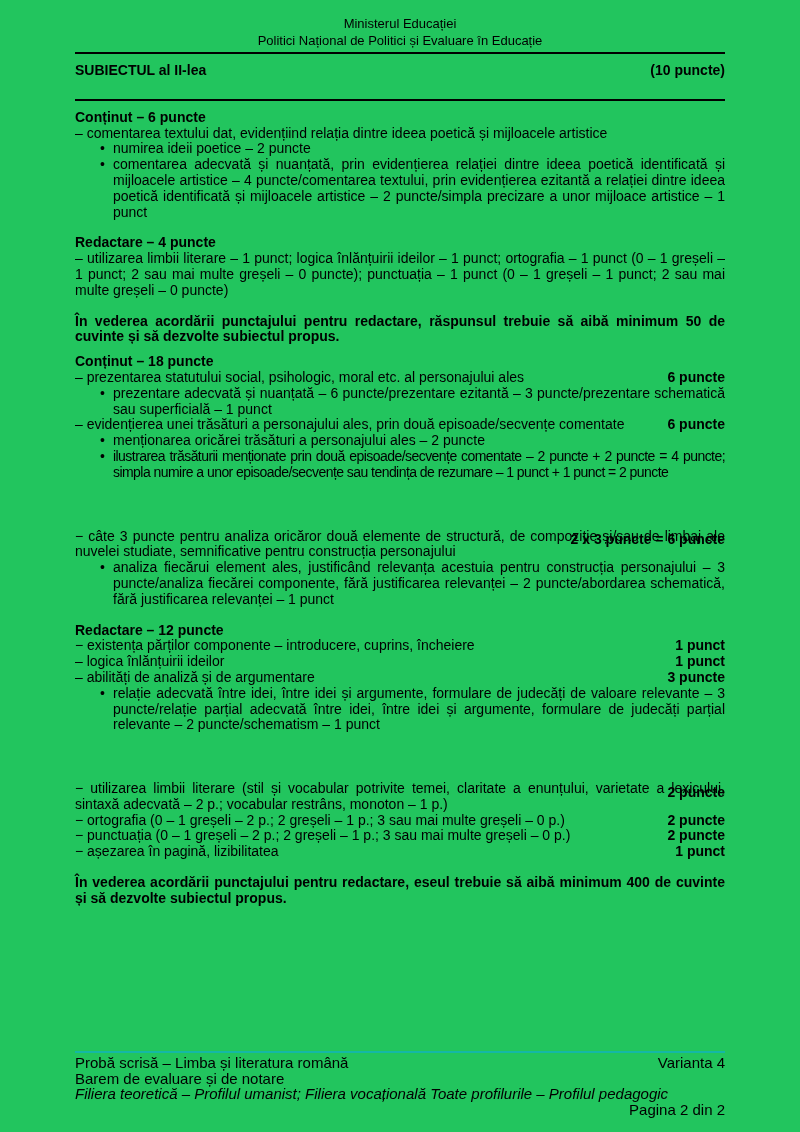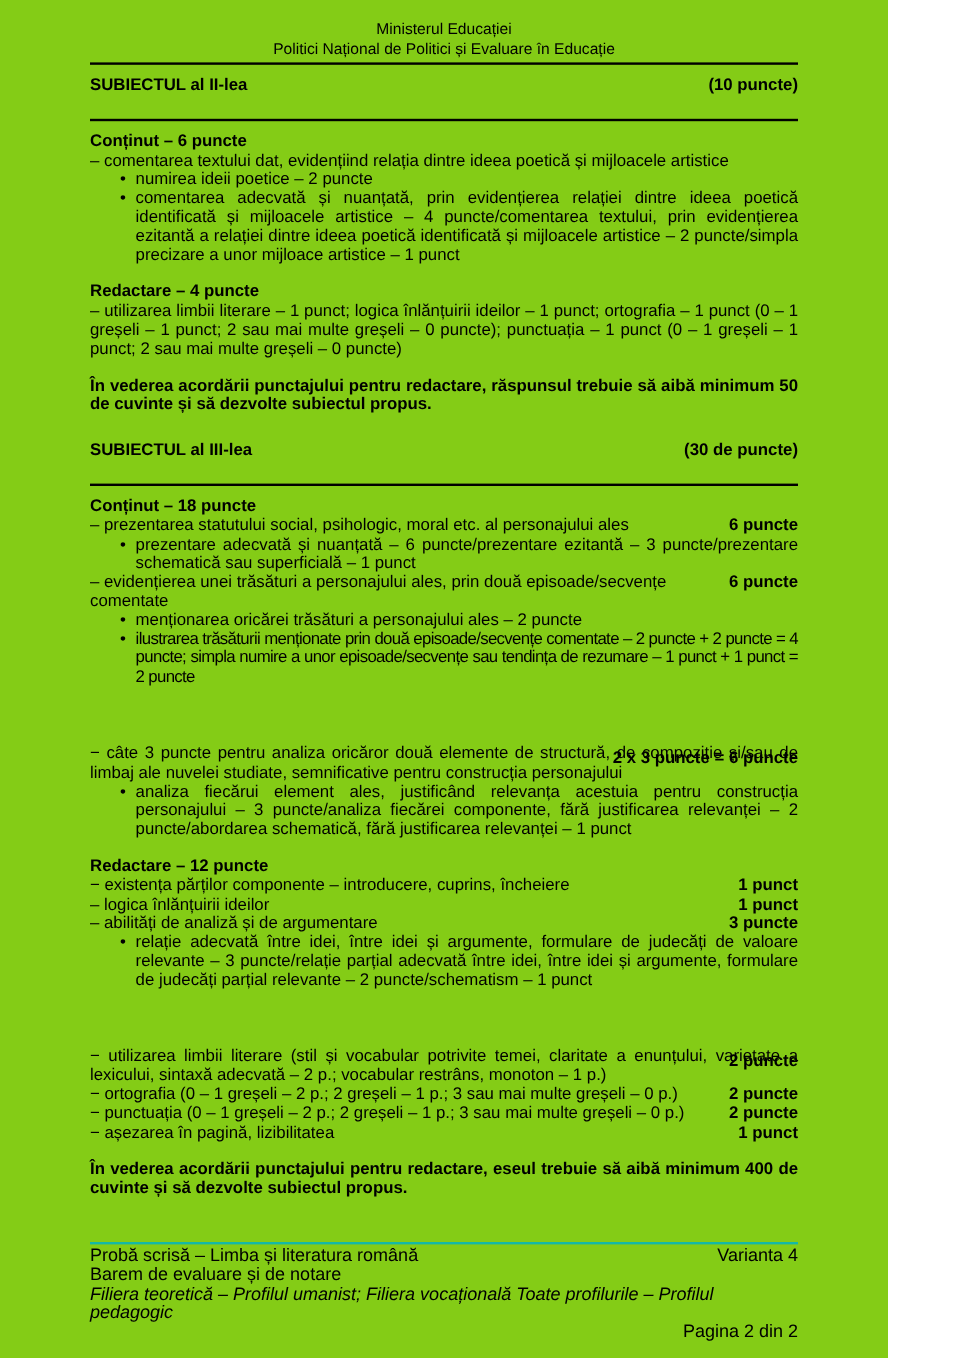--- a/index.html
+++ b/index.html
@@ -1,19 +1,19 @@
 <!DOCTYPE html>
 <html><head>
 <meta charset="utf-8">
 <style>
   * { box-sizing: border-box; margin: 0; padding: 0; }
   html, body { background: #ffffff; }
   .page {
-    width: 740px; height: 1132px; position: relative;
-    background: #84cc16; color: #000;
+    width: 800px; height: 1132px; position: relative;
+    background: #22c55e; color: #000;
     font-family: "Liberation Sans", "DejaVu Sans", sans-serif;
     font-size: 14px; line-height: 15.8px; overflow: hidden;
   }
   .content { padding: 16px 75px 0 75px; }
   .doc-header { text-align: center; font-size: 13px; line-height: 16.5px; }
   .header-rule { border-bottom: 2px solid #000; margin-top: 3px; }
   .subject-row {
     display: flex; justify-content: space-between; align-items: baseline;
     font-weight: bold; border-bottom: 2px solid #000;
     margin-top: 9px; padding-bottom: 20px;
@@ -60,24 +60,20 @@
     <div class="section-heading">Conținut – 6 puncte</div>
     <div class="para">– comentarea textului dat, evidențiind relația dintre ideea poetică și mijloacele artistice</div>
     <div class="bullet">numirea ideii poetice – 2 puncte</div>
     <div class="bullet">comentarea adecvată și nuanțată, prin evidențierea relației dintre ideea poetică identificată și mijloacele artistice – 4 puncte/comentarea textului, prin evidențierea ezitantă a relației dintre ideea poetică identificată și mijloacele artistice – 2 puncte/simpla precizare a unor mijloace artistice – 1 punct</div>
 
     <div class="section-heading mt">Redactare – 4 puncte</div>
     <div class="para">– utilizarea limbii literare – 1 punct; logica înlănțuirii ideilor – 1 punct; ortografia – 1 punct (0 – 1 greșeli – 1 punct; 2 sau mai multe greșeli – 0 puncte); punctuația – 1 punct (0 – 1 greșeli – 1 punct; 2 sau mai multe greșeli – 0 puncte)</div>
 
     <div class="note mt">În vederea acordării punctajului pentru redactare, răspunsul trebuie să aibă minimum 50 de cuvinte și să dezvolte subiectul propus.</div>
 
-    <div class="subject-row mt-lg">
-      <span>SUBIECTUL al III-lea</span>
-      <span class="pts">(30 de puncte)</span>
-    </div>
 
     <div class="section-heading">Conținut – 18 puncte</div>
 
     <div class="prow">
       <span>– prezentarea statutului social, psihologic, moral etc. al personajului ales</span>
       <span class="pts">6 puncte</span>
     </div>
     <div class="bullet">prezentare adecvată și nuanțată – 6 puncte/prezentare ezitantă – 3 puncte/prezentare schematică sau superficială – 1 punct</div>
 
     <div class="prow">

